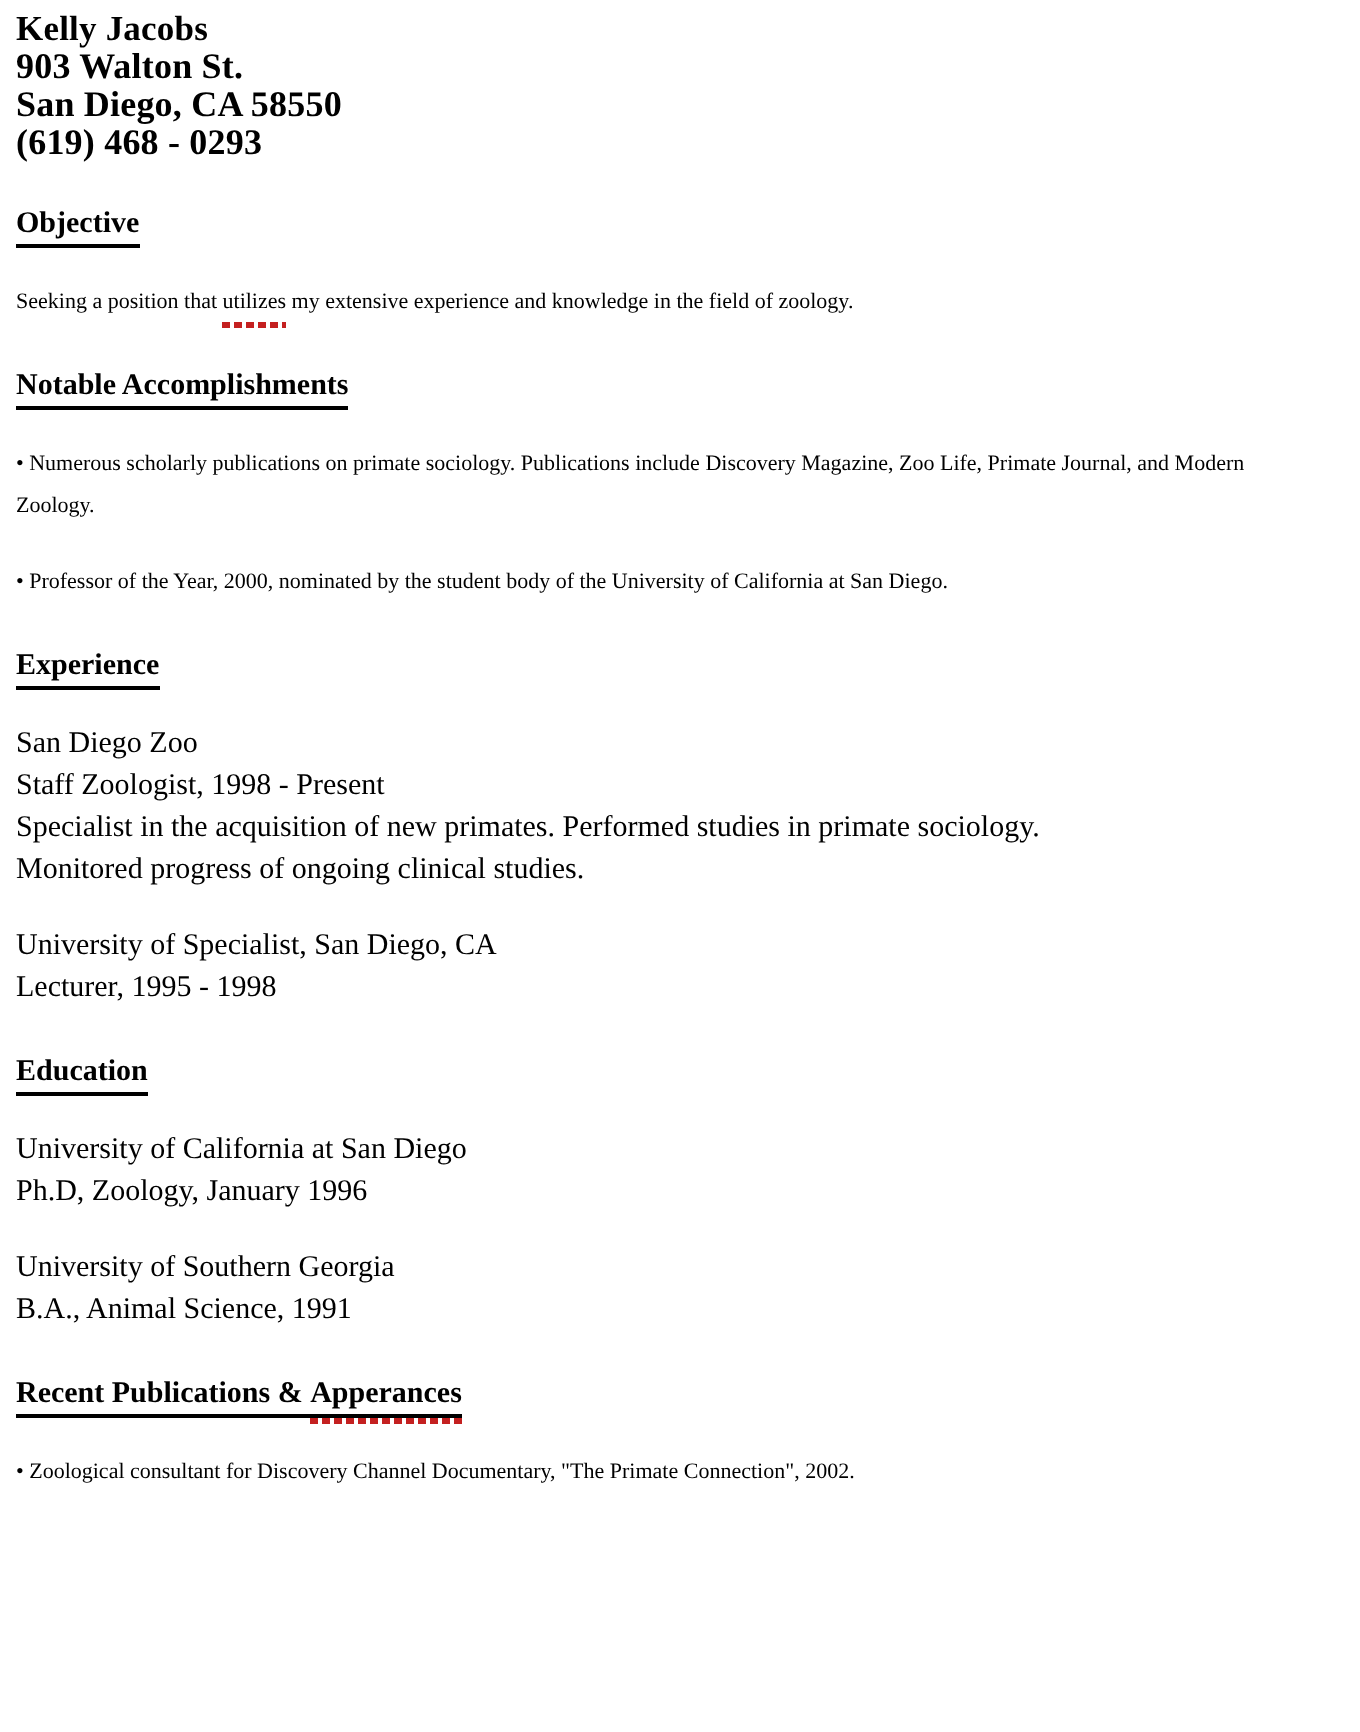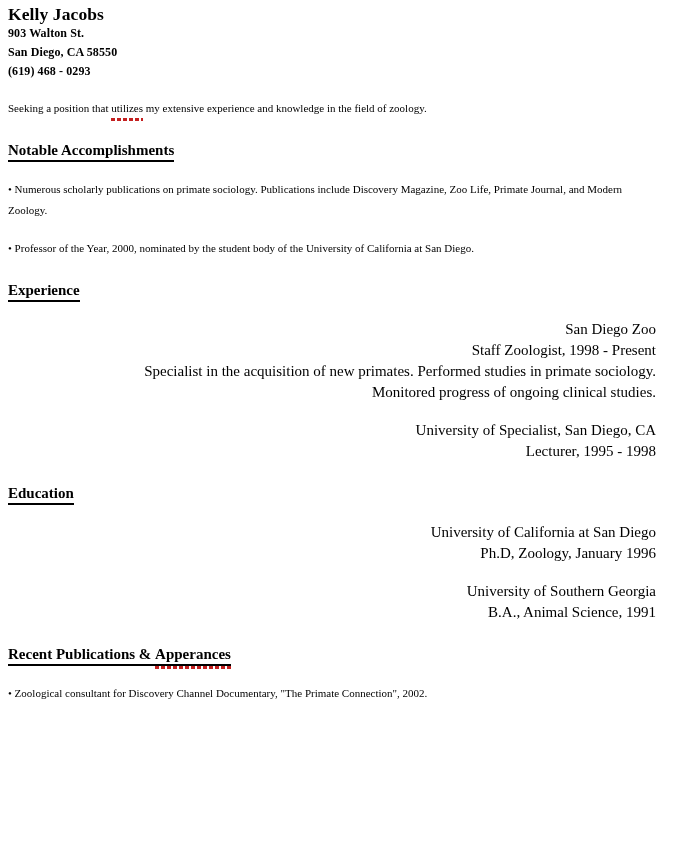--- a/index.html
+++ b/index.html
@@ -24,21 +24,21 @@
   }
 
   
   .hdr-name {
     font-size: 17.5px;
     font-weight: bold;
     line-height: 20px;
     letter-spacing: 0.1px;
   }
   .hdr-line {
-    font-size: 12px;
+    font-size: 18px;
     font-weight: bold;
     line-height: 19px;
     letter-spacing: 0.1px;
   }
 
   
   .section-head {
     font-size: 15px;
     font-weight: bold;
     line-height: 19px;
@@ -75,21 +75,21 @@
     line-height: 21px;
     margin-top: 17px;
     max-width: 648px;
   }
   .block {
     font-size: 15px;
     line-height: 21px;
     margin-top: 17px;
     max-width: 648px;
   }
-  .block .ln { display: block; text-align: right; }
+  .block .ln { display: block; }
 
   
   .misspell-inline {
     position: relative;
     display: inline-block;
   }
   .misspell-inline::after {
     content: "";
     position: absolute;
     left: 0;
@@ -107,20 +107,23 @@
 
 <div class="page">
 
   <div>
     <div class="hdr-name">Kelly Jacobs</div>
     <div class="hdr-line">903 Walton St.</div>
     <div class="hdr-line">San Diego, CA 58550</div>
     <div class="hdr-line">(619) 468 - 0293</div>
   </div>
 
+  <div class="section-head">
+    <span class="u">Objective</span>
+  </div>
   <div class="para">
     <span>Seeking a position that </span><span class="misspell-inline">utilizes</span><span> my extensive experience and knowledge in the field of zoology.</span>
   </div>
 
   <div class="section-head">
     <span class="u">Notable Accomplishments</span>
   </div>
   <div class="para">• Numerous scholarly publications on primate sociology.  Publications include Discovery Magazine, Zoo Life, Primate Journal, and Modern Zoology.</div>
   <div class="para">• Professor of the Year, 2000, nominated by the student body of the University of California at San Diego.</div>
 

